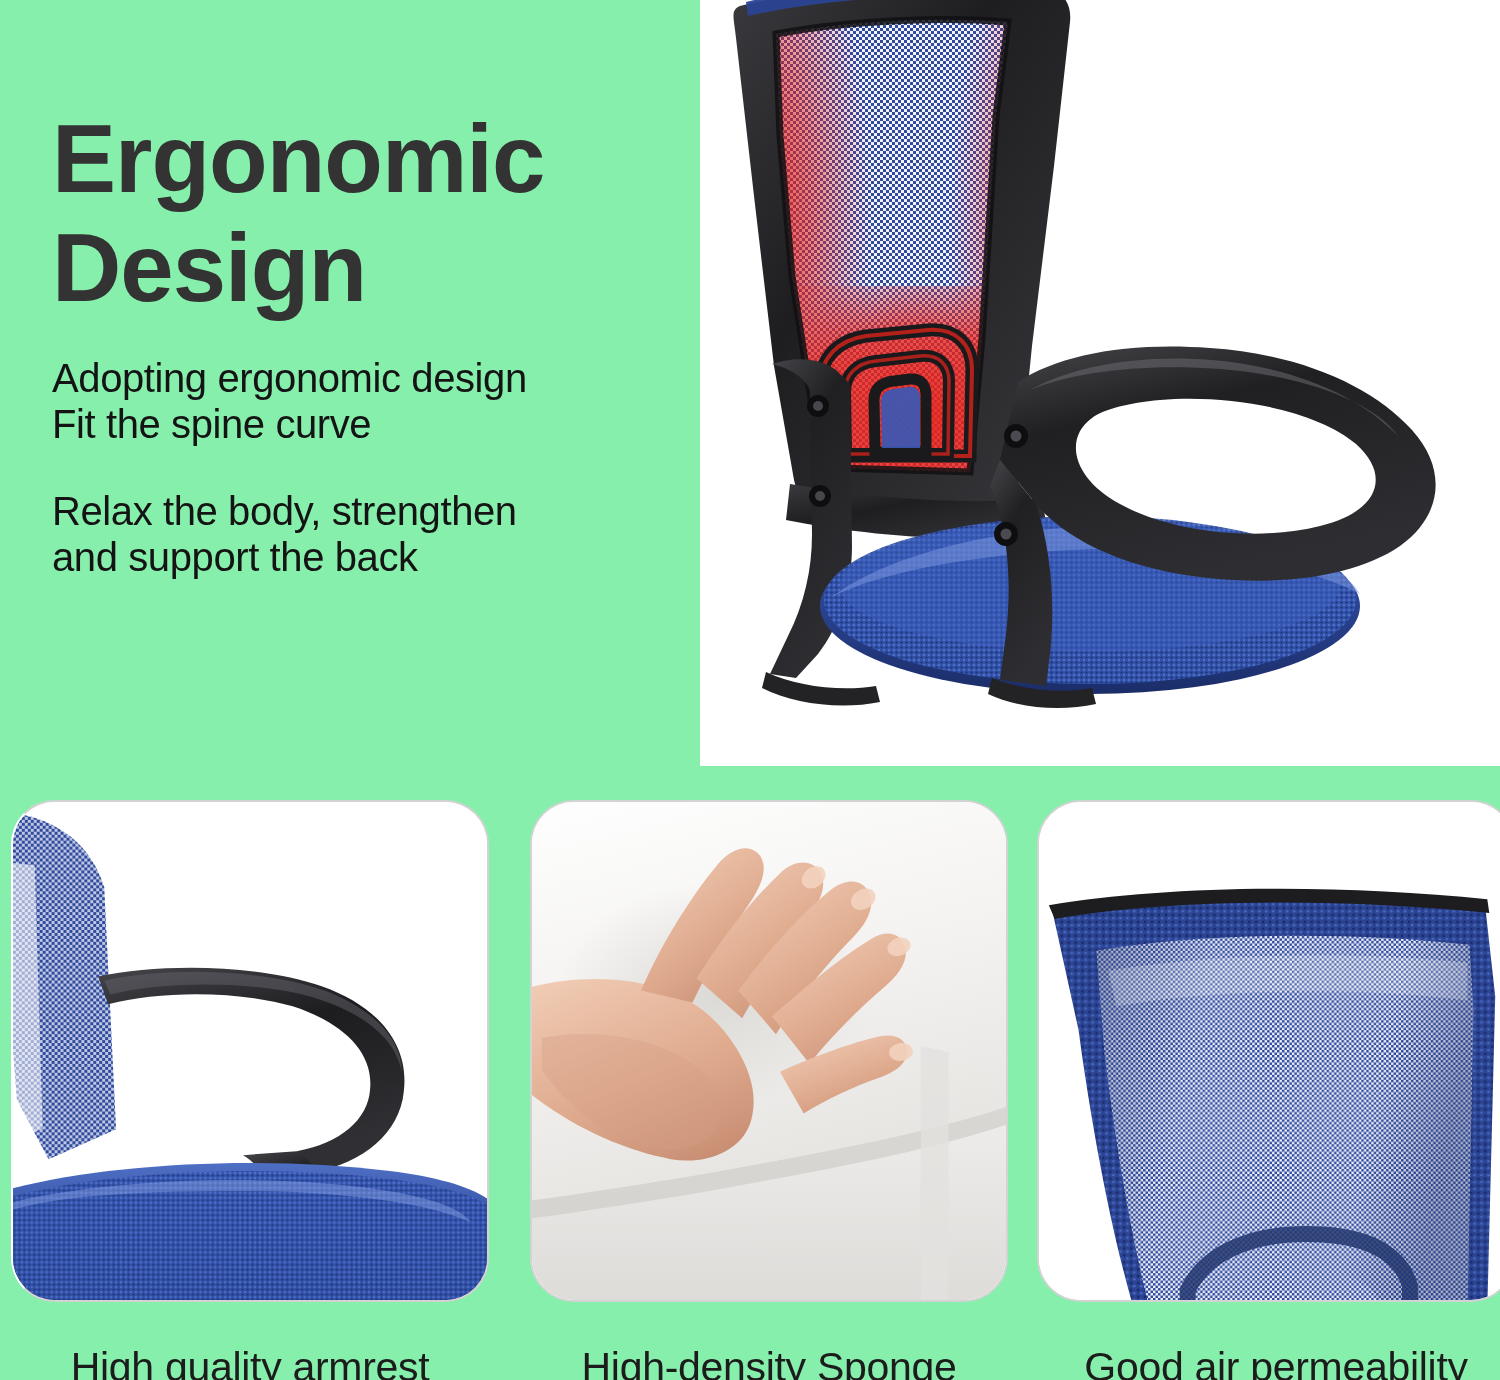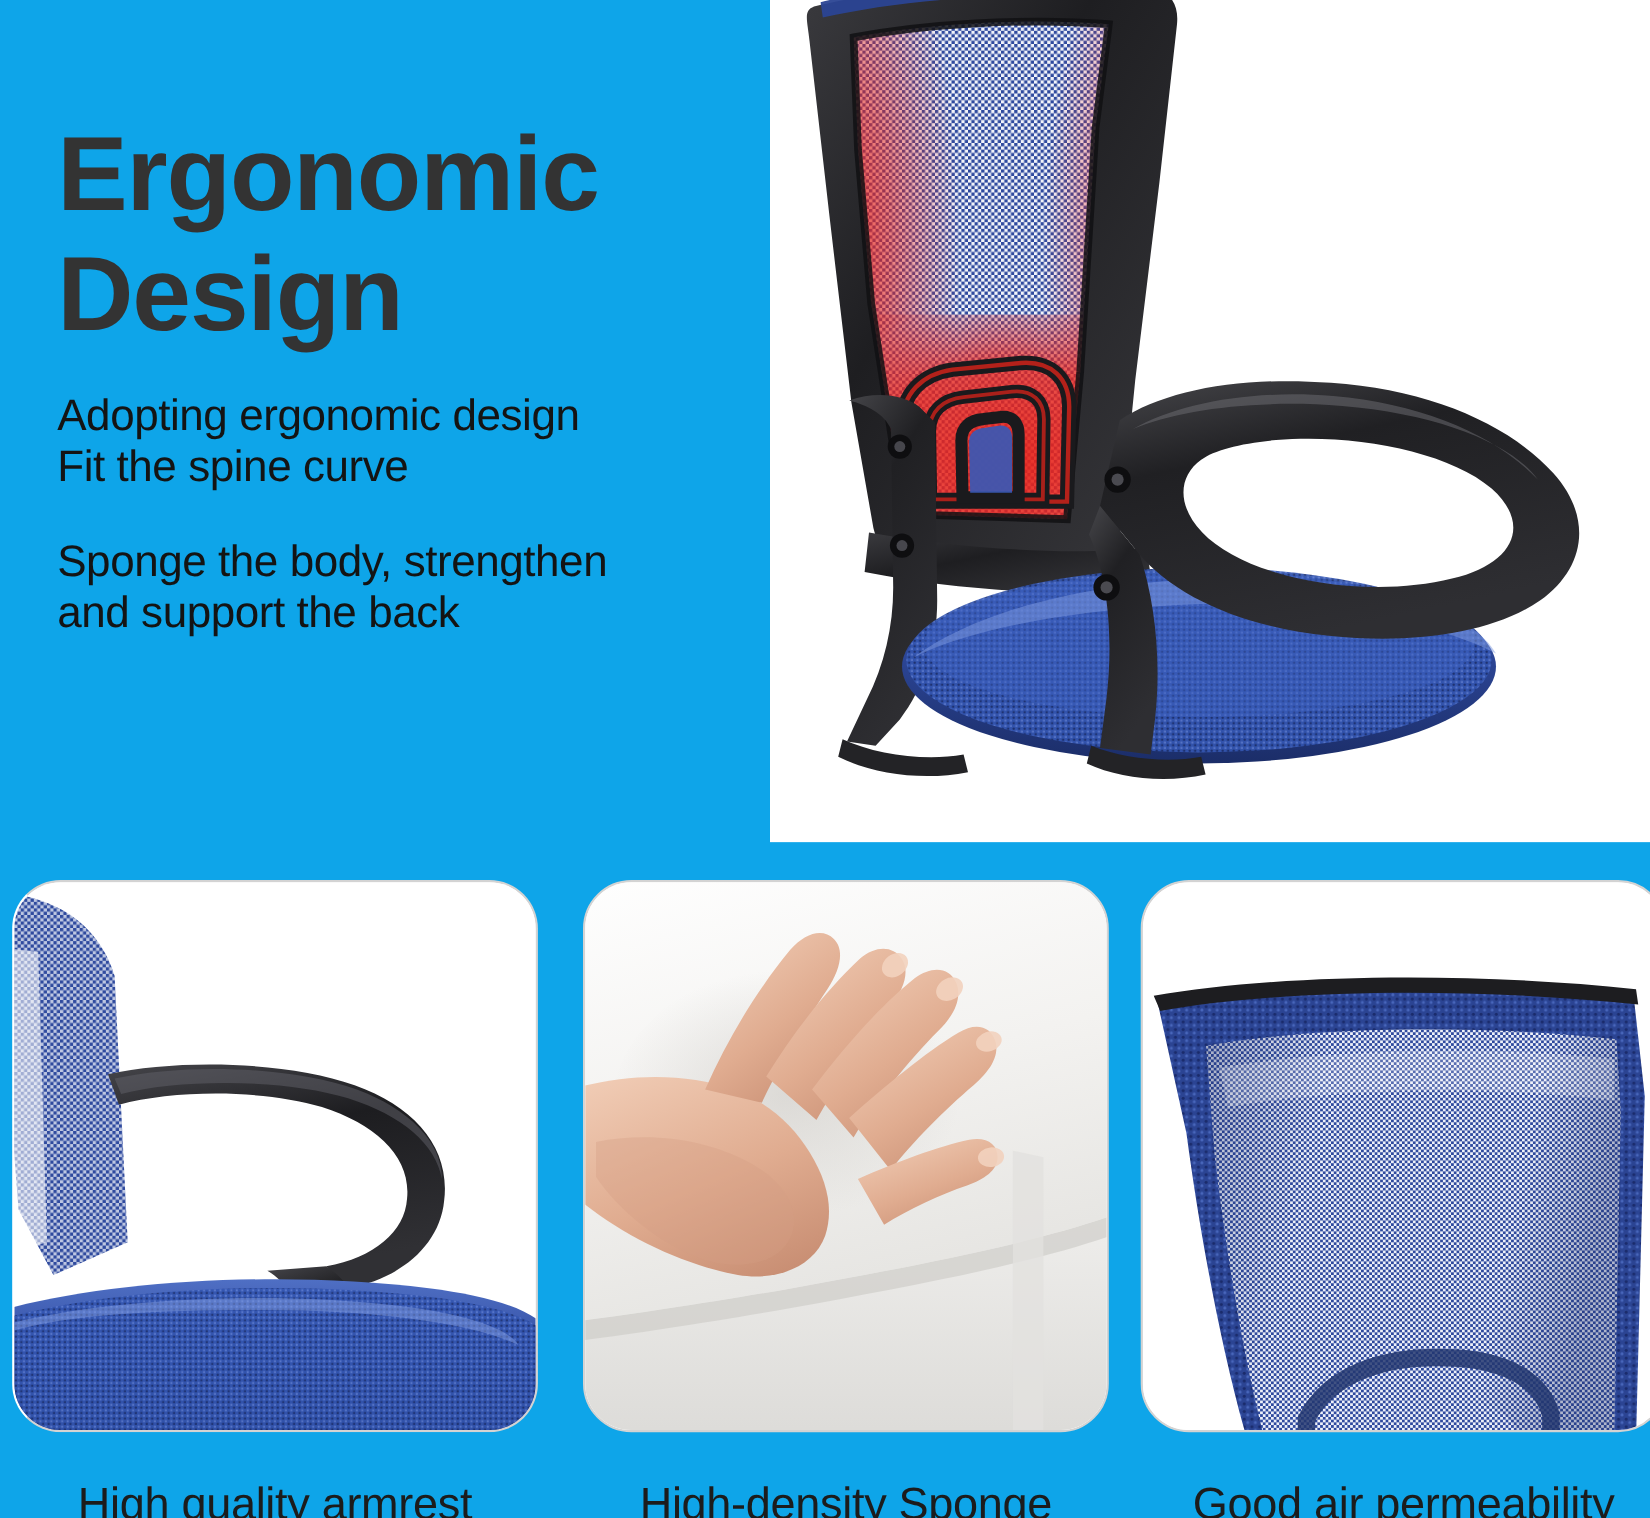--- a/index.html
+++ b/index.html
@@ -4,21 +4,21 @@
 <style>
   * { margin:0; padding:0; box-sizing:border-box; }
 
   html, body {
     width:1500px; height:1380px;
     background:#ffffff;
     font-family:"Liberation Sans", sans-serif;
     overflow:hidden;
   }
 
-  #page { position:relative; width:1500px; height:1380px; background:#0ea5e9; }
+  #page { position:relative; width:1500px; height:1380px; background:#86efac; }
 
   
   .hero-copy { position:absolute; left:52px; top:104px; width:700px; }
 
   .headline {
     font-size:96px; font-weight:700; line-height:1.14;
     color:#333333; letter-spacing:-1px; white-space:pre-line;
   }
 
   .sub-block { margin-top:32px; }
@@ -66,21 +66,21 @@
   <div class="hero-copy">
     <div class="headline">Ergonomic
 Design</div>
 
     <div class="sub-block">
       <div class="sub-line">Adopting ergonomic design
 Fit the spine curve</div>
     </div>
 
     <div class="sub-block gap">
-      <div class="sub-line">Sponge the body, strengthen
+      <div class="sub-line">Relax the body, strengthen
 and support the back</div>
     </div>
   </div>
 
   <div class="hero-img">
     <svg class="hero-svg" viewBox="0 0 800 780">
       <defs>
 
         <pattern id="meshBlue" width="6" height="6" patternUnits="userSpaceOnUse">
           <rect width="6" height="6" fill="#f2f4fa"></rect>

